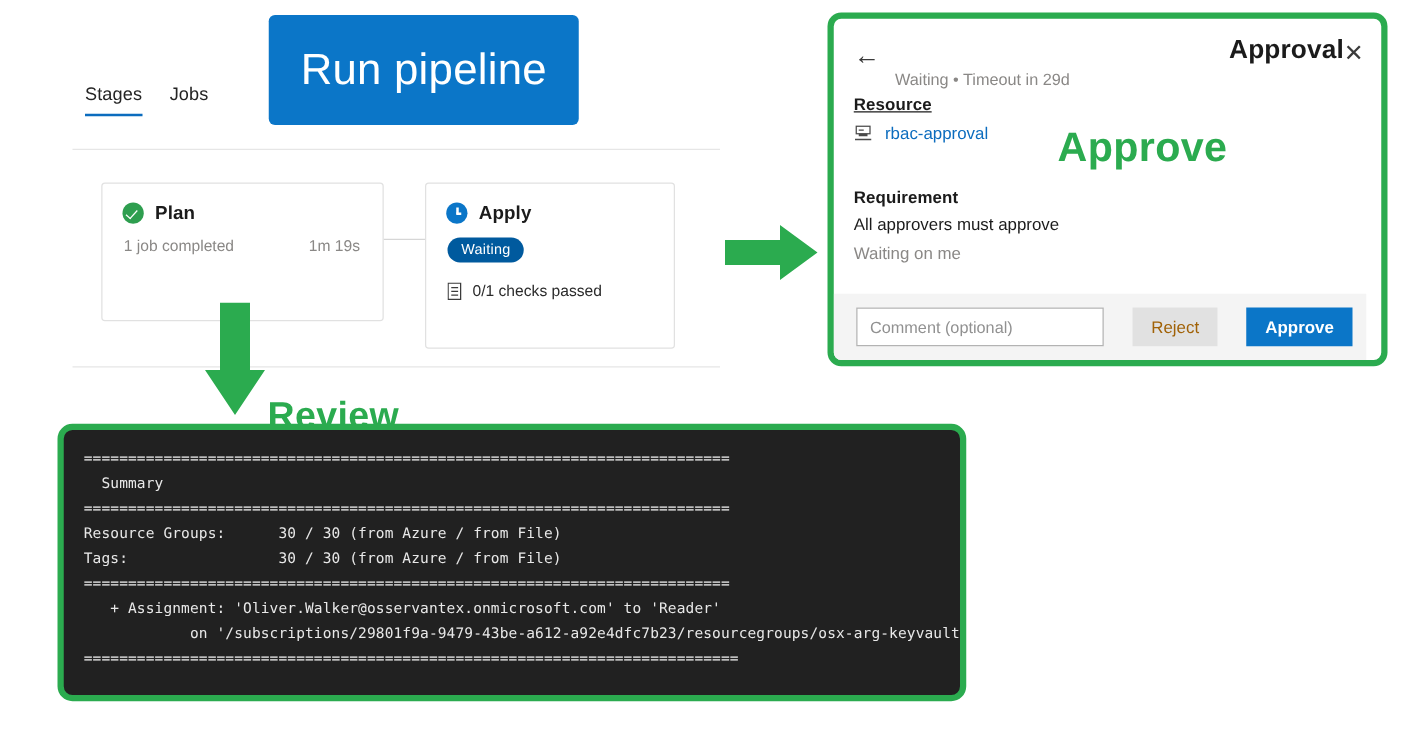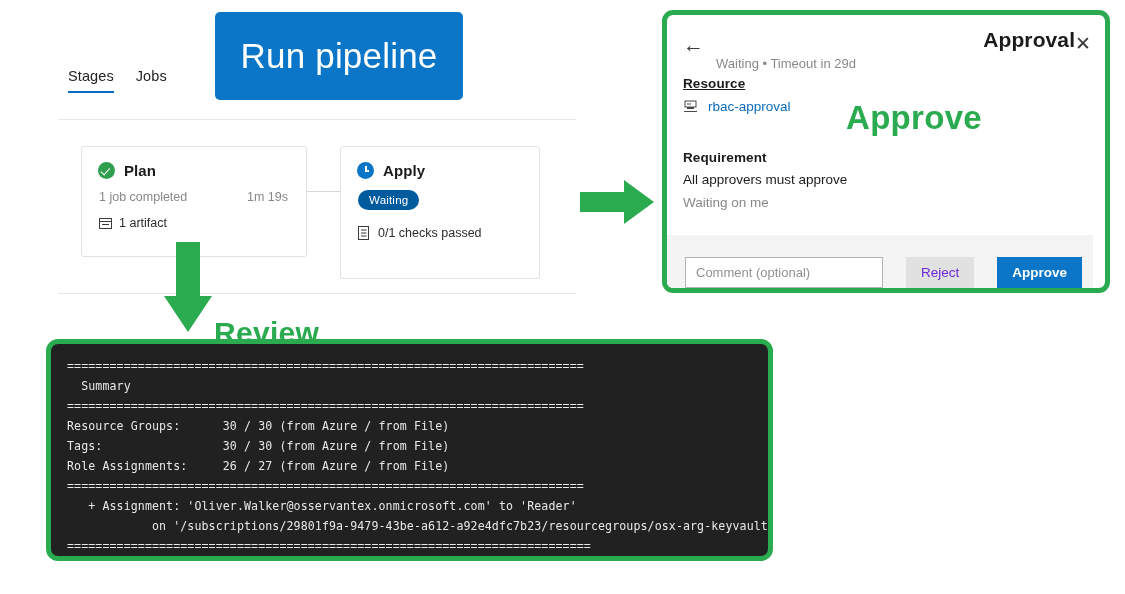--- a/index.html
+++ b/index.html
@@ -279,21 +279,21 @@
     padding: 8px 0 0 16px;
   }
   .ap-actionbar {
     position: absolute;
     left: 0;
     right: 12px;
     bottom: 0;
     height: 53px;
     background: #f4f4f4;
     display: flex;
-    align-items: flex-end;
+    align-items: center;
     padding: 0 14px 0 18px;
     gap: 23px;
     box-sizing: border-box;
   }
   .ap-comment {
     flex: 1;
     height: 31px;
     border: 1px solid #b3b3b3;
     background: #ffffff;
     font-size: 13px;
@@ -301,21 +301,21 @@
     padding: 0 10px;
     font-family: "Liberation Sans", sans-serif;
     box-sizing: border-box;
     border-radius: 0;
     outline: none;
   }
   .ap-comment::placeholder { color: #919191; }
   .btn-reject {
     background: #e1e1e1;
     border: none;
-    color: #6d28d9;
+    color: #a16207;
     font-size: 13.5px;
     height: 31px;
     padding: 0 15px;
     cursor: pointer;
     font-family: "Liberation Sans", sans-serif;
   }
   .btn-approve {
     background: #0b76c8;
     border: none;
     color: #ffffff;
@@ -384,28 +384,20 @@
 
 <div class="stage-card" id="stage-plan">
   <div class="stage-head">
     <span class="icon-check"></span>
     <span class="stage-title">Plan</span>
   </div>
   <div class="stage-sub">
     <span>1 job completed</span>
     <span>1m 19s</span>
   </div>
-  <div class="stage-foot">
-    <svg width="13" height="13" viewBox="0 0 13 13">
-      <rect x="0.5" y="1.5" width="12" height="10" fill="none" stroke="#3b3b3b" stroke-width="1"></rect>
-      <line x1="0.5" y1="4.5" x2="12.5" y2="4.5" stroke="#3b3b3b" stroke-width="1"></line>
-      <line x1="3" y1="7.5" x2="10" y2="7.5" stroke="#3b3b3b" stroke-width="1"></line>
-    </svg>
-    <span>1 artifact</span>
-  </div>
 </div>
 
 <div class="connector"></div>
 
 <div class="stage-card" id="stage-apply">
   <div class="stage-head">
     <span class="icon-clock"></span>
     <span class="stage-title">Apply</span>
   </div>
   <div class="waiting-badge">Waiting</div>
@@ -465,19 +457,18 @@
 <div class="anno-text" id="anno-review-text">Review</div>
 
 <div id="terminal">
   <div id="terminal-lines">
       <div class="term-line">=========================================================================</div>
       <div class="term-line">  Summary</div>
       <div class="term-line"></div>
       <div class="term-line">=========================================================================</div>
       <div class="term-line">Resource Groups:      30 / 30 (from Azure / from File)</div>
       <div class="term-line">Tags:                 30 / 30 (from Azure / from File)</div>
-      <div class="term-line">Role Assignments:     26 / 27 (from Azure / from File)</div>
       <div class="term-line">=========================================================================</div>
       <div class="term-line">   + Assignment: 'Oliver.Walker@osservantex.onmicrosoft.com' to 'Reader'</div>
       <div class="term-line">            on '/subscriptions/29801f9a-9479-43be-a612-a92e4dfc7b23/resourcegroups/osx-arg-keyvault-dev'</div>
       <div class="term-line">==========================================================================</div>
     </div>
 </div>
 
 </body></html>

